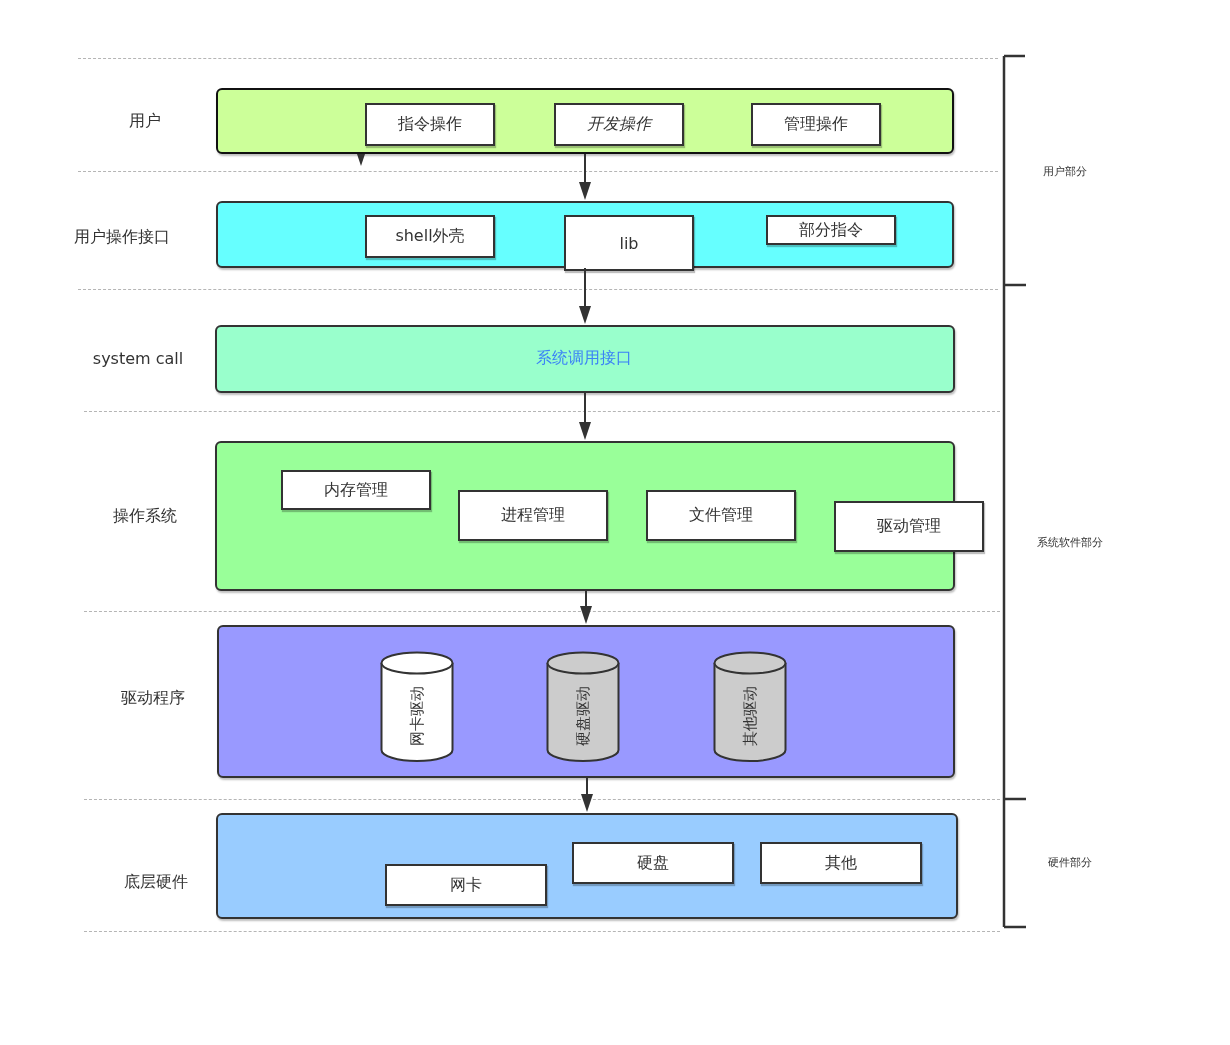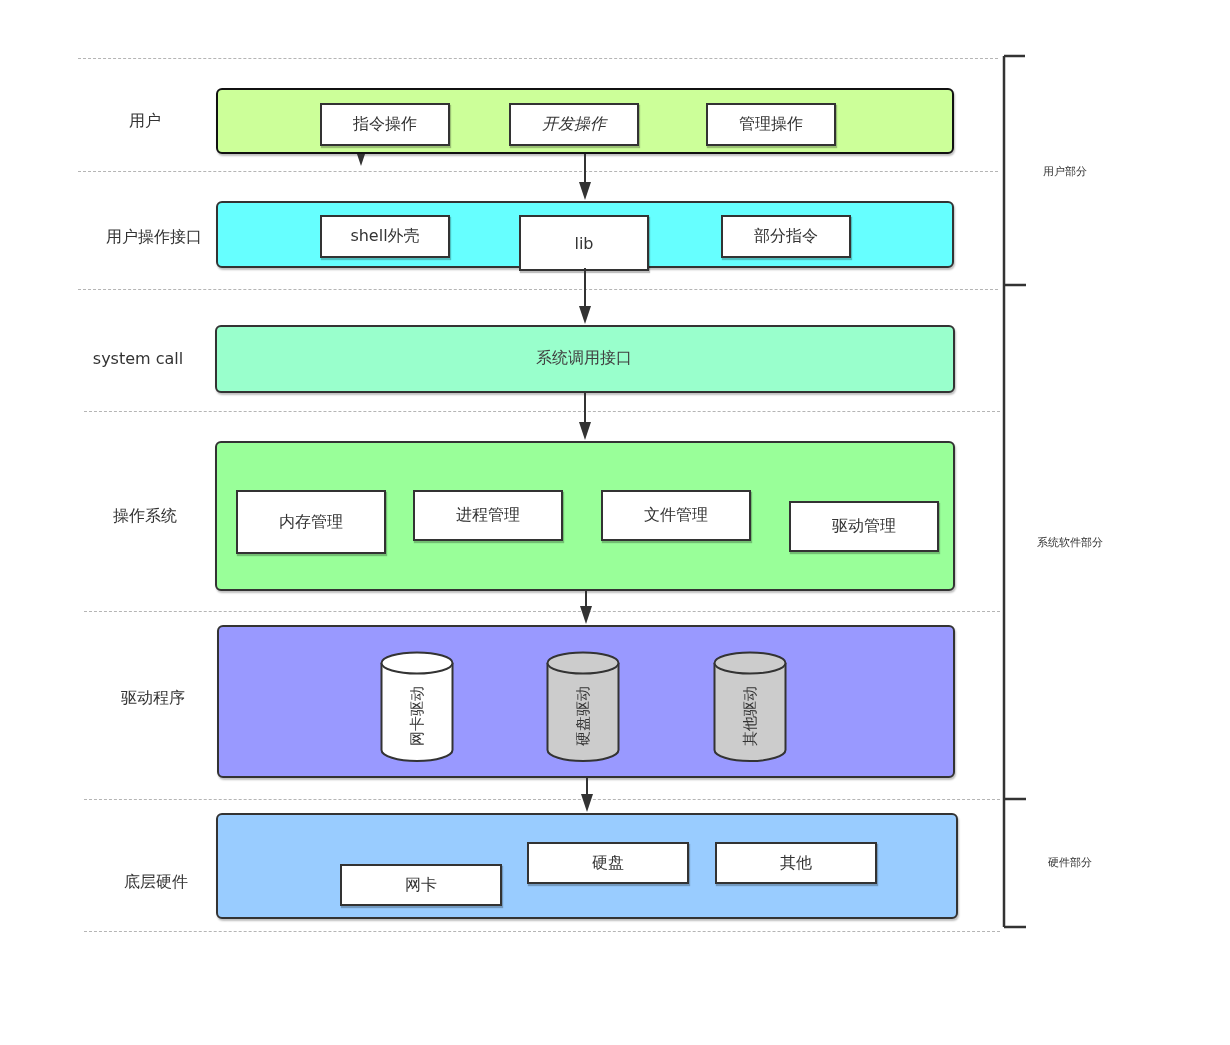--- a/index.html
+++ b/index.html
@@ -5,62 +5,62 @@
   html, body { margin: 0; padding: 0; background: #ffffff; }
   body { width: 1230px; height: 1045px; position: relative; overflow: hidden;
          font-family: "DejaVu Sans", "Liberation Sans", sans-serif; color: #333333; }
   .dash { position: absolute; height: 0; border-top: 1px dashed #b5b5b5; }
   .row-label { position: absolute; font-size: 16px; color: #333; white-space: nowrap;
                transform: translate(-50%, -50%); }
   .layer { position: absolute; border: 2px solid #333; border-radius: 6px; box-sizing: border-box;
            box-shadow: 1px 2px 2px rgba(0,0,0,0.25); }
   .box { position: absolute; background: #fff; border: 2px solid #333; box-sizing: border-box;
          display: flex; align-items: center; justify-content: center; font-size: 16px; color: #333;
-         box-shadow: 1px 2px 1px rgba(0,0,0,0.25); white-space: nowrap; }
-  .layer-text { position: absolute; font-size: 16px; color: #404040; transform: translate(-50%, -50%); white-space: nowrap; }
+         box-shadow: 1px 2px 1px rgba(0,0,0,0.25); white-space: nowrap; margin-left: 45px; }
+  .layer-text { position: absolute; font-size: 16px; color: #3b82f6; transform: translate(-50%, -50%); white-space: nowrap; }
   .cyl { position: absolute; width: 74px; height: 112px; }
   .cyl svg { position: absolute; left: 0; top: 0; }
   .cyl-label { position: absolute; left: 50%; top: 58%; transform: translate(-50%, -50%) rotate(-90deg);
                font-size: 15px; color: #333; white-space: nowrap; }
   .bracket-text { position: absolute; font-size: 11px; color: #333; white-space: nowrap; transform: translate(-50%, -50%); }
   svg.overlay { position: absolute; left: 0; top: 0; pointer-events: none; }
 </style>
 </head>
 <body>
 
 <div class="dash" style="left:78px; top:58px; width:920px;"></div>
 <div class="dash" style="left:78px; top:171px; width:920px;"></div>
 <div class="dash" style="left:78px; top:289px; width:920px;"></div>
 <div class="dash" style="left:84px; top:411px; width:916px;"></div>
 <div class="dash" style="left:84px; top:611px; width:916px;"></div>
 <div class="dash" style="left:84px; top:799px; width:916px;"></div>
 <div class="dash" style="left:84px; top:931px; width:916px;"></div>
 
 <div class="row-label" style="left:145px; top:121px;">用户</div>
-<div class="row-label" style="left:154px; top:237px;text-align:center;">用户操作接口</div>
+<div class="row-label" style="left:122px; top:237px;text-align:center;">用户操作接口</div>
 <div class="row-label" style="left:138px; top:358px;">system call</div>
 <div class="row-label" style="left:145px; top:516px;">操作系统</div>
 <div class="row-label" style="left:153px; top:698px;">驱动程序</div>
 <div class="row-label" style="left:156px; top:870px;margin-top:12px;">底层硬件</div>
 
 <div class="layer" style="left:216px; top:88px; width:738px; height:66px; background:#ccff99; border-width:2.5px; border-color:#111;"></div>
 <div class="box" style="left:320px; top:103px; width:130px; height:43px;">指令操作</div>
 <div class="box" style="left:509px; top:103px; width:130px; height:43px;font-style:italic;">开发操作</div>
 <div class="box" style="left:706px; top:103px; width:130px; height:43px;">管理操作</div>
 
 <div class="layer" style="left:216px; top:201px; width:738px; height:67px; background:#66ffff;"></div>
 <div class="box" style="left:320px; top:215px; width:130px; height:43px;">shell外壳</div>
 <div class="box" style="left:519px; top:215px; width:130px; height:56px;">lib</div>
-<div class="box" style="left:721px; top:215px; width:130px; height:43px;">部分指令</div>
+<div class="box" style="left:721px; top:215px; width:130px; height:30px;">部分指令</div>
 
 <div class="layer" style="left:215px; top:325px; width:740px; height:68px; background:#99ffcc;"></div>
 <div class="layer-text" style="left:584px; top:358px;">系统调用接口</div>
 
 <div class="layer" style="left:215px; top:441px; width:740px; height:150px; background:#99ff99;"></div>
-<div class="box" style="left:236px; top:490px; width:150px; height:64px;">内存管理</div>
+<div class="box" style="left:236px; top:470px; width:150px; height:40px;">内存管理</div>
 <div class="box" style="left:413px; top:490px; width:150px; height:51px;">进程管理</div>
 <div class="box" style="left:601px; top:490px; width:150px; height:51px;">文件管理</div>
 <div class="box" style="left:789px; top:501px; width:150px; height:51px;">驱动管理</div>
 
 <div class="layer" style="left:217px; top:625px; width:738px; height:153px; background:#9999ff;"></div>
 
 <div class="cyl" style="left:380px; top:651px;">
   <svg width="74" height="112" viewBox="0 0 74 112">
     <path d="M1.5,12 L1.5,99 A35.5,11 0 0 0 72.5,99 L72.5,12" fill="#ffffff" stroke="#333" stroke-width="2"></path>
     <ellipse cx="37" cy="12" rx="35.5" ry="10.5" fill="#ffffff" stroke="#333" stroke-width="2"></ellipse>

